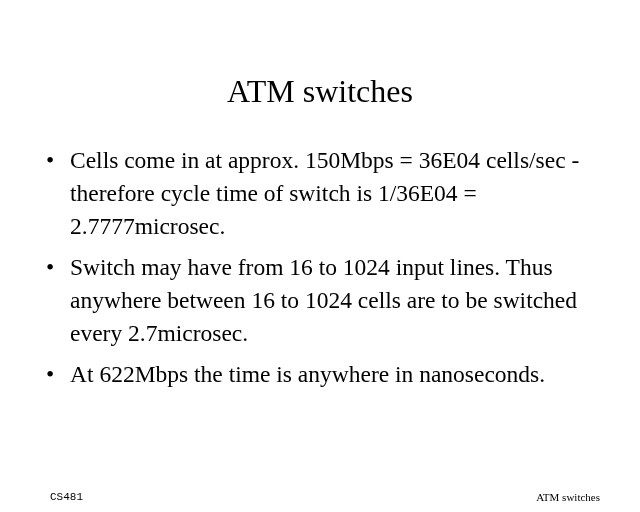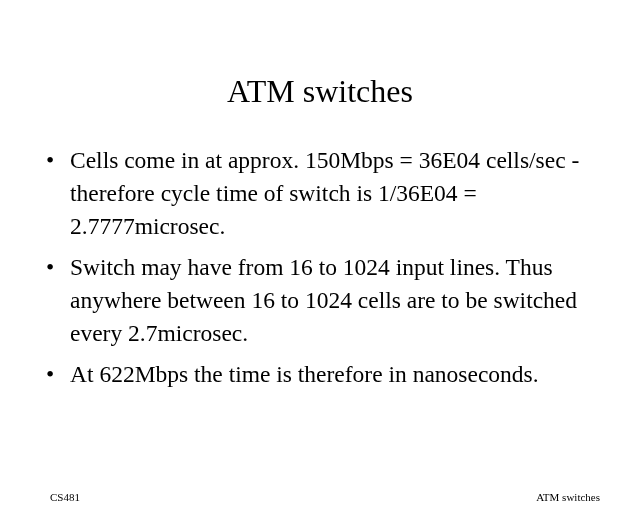--- a/index.html
+++ b/index.html
@@ -66,21 +66,21 @@
     top: 466px;
     width: 640px;
     height: 20px;
   }
   .footer-left {
     position: absolute;
     left: 50px;
     top: 0;
     font-size: 11px;
     line-height: 14px;
-    font-family: Liberation Serif, serif;
+    font-family: Liberation Mono, monospace;
     color: #000000;
   }
   .footer-center {
     position: absolute;
     left: 0;
     top: 0;
     width: 640px;
     text-align: center;
     font-size: 11px;
     line-height: 14px;
@@ -109,21 +109,21 @@
       <li>
         <span class="bullet-dot">•</span>
         <span>Cells come in at approx. 150Mbps = 36E04 cells/sec - therefore cycle time of switch is 1/36E04 = 2.7777microsec.</span>
       </li>
       <li>
         <span class="bullet-dot">•</span>
         <span>Switch may have from 16 to 1024 input lines. Thus anywhere between 16 to 1024 cells are to be switched every 2.7microsec.</span>
       </li>
       <li>
         <span class="bullet-dot">•</span>
-        <span>At 622Mbps the time is therefore in nanoseconds.</span>
+        <span>At 622Mbps the time is anywhere in nanoseconds.</span>
       </li>
     </ul>
   </div>
 
   <div class="footer">
     <div class="footer-left">CS481</div>
     <div class="footer-right">ATM switches</div>
   </div>
 
 </div>

